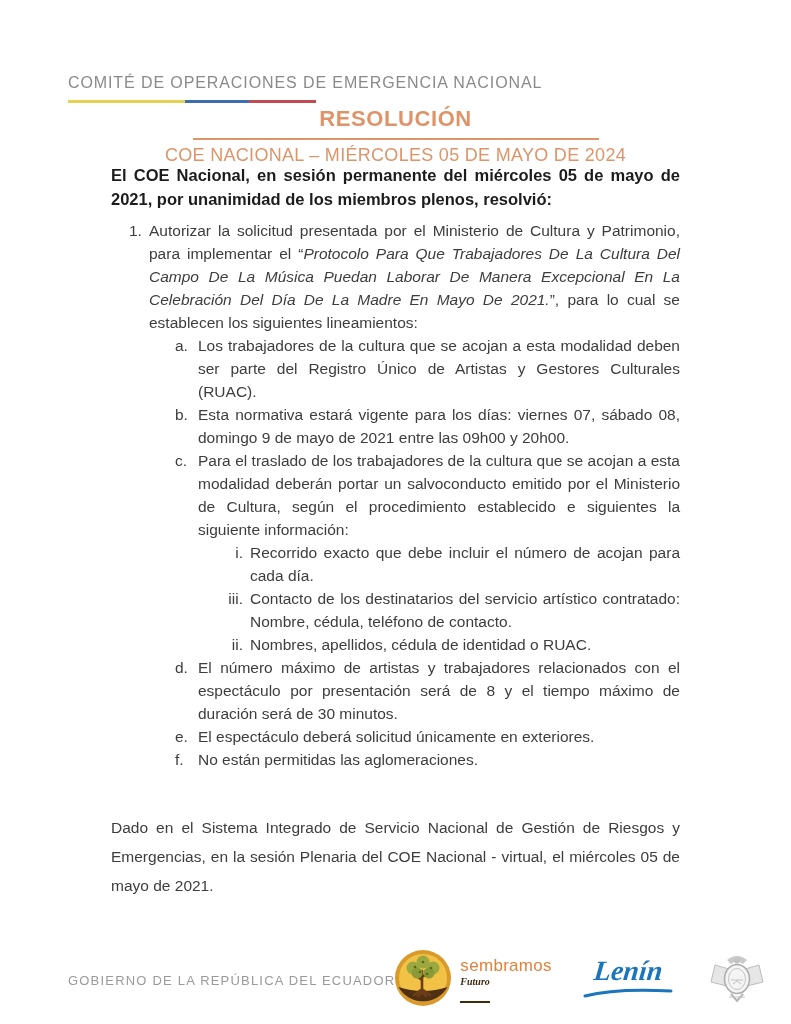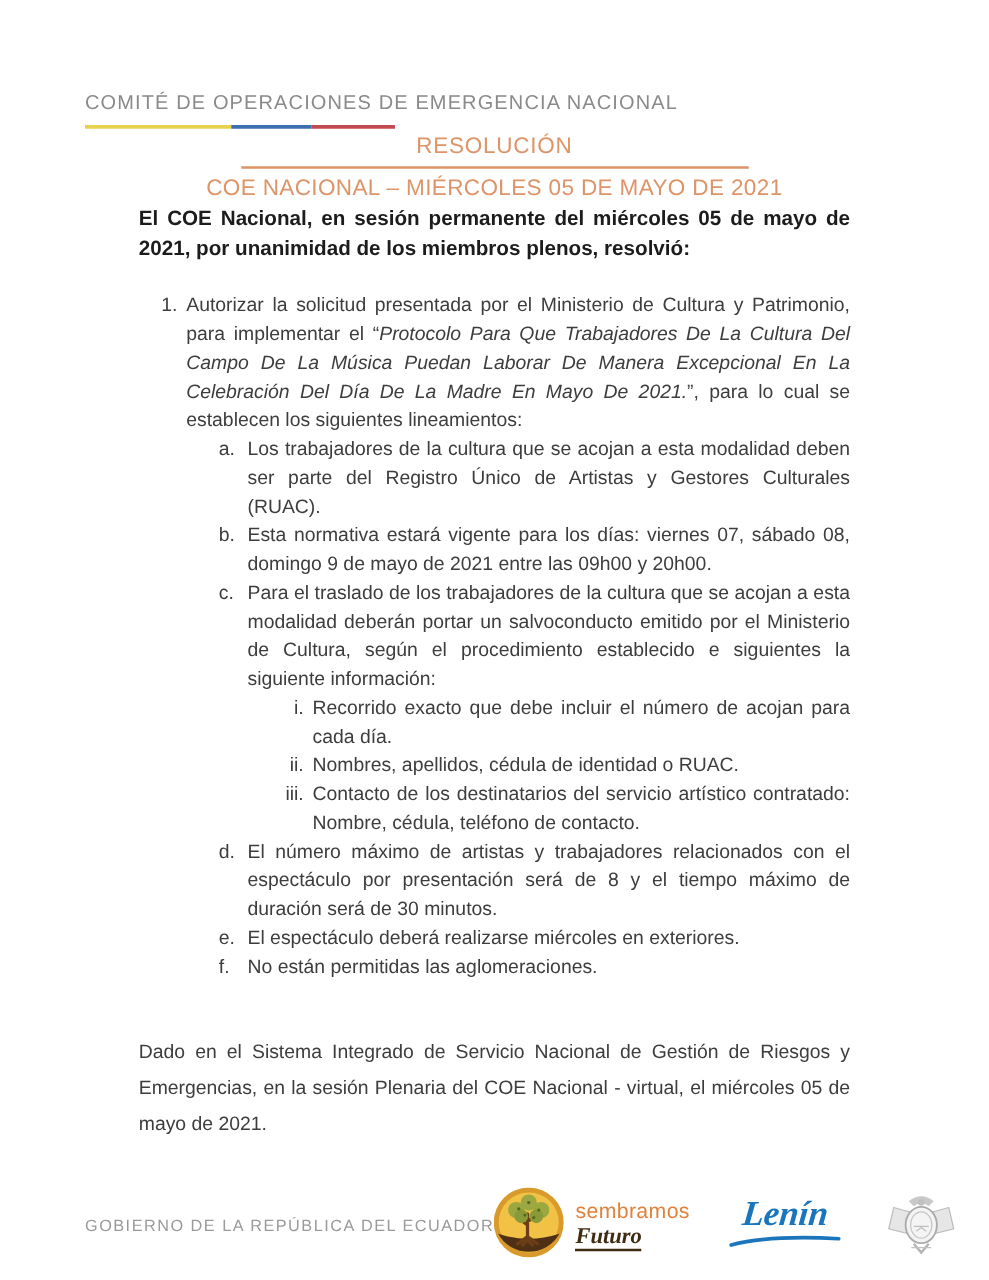--- a/index.html
+++ b/index.html
@@ -21,28 +21,28 @@
   .flag-line { margin-top:8px; width:248px; height:3px; display:flex; }
   .flag-yellow { width:47%; background:#e6d24f; }
   .flag-blue   { width:26%; background:#3c6fb0; }
   .flag-red    { width:27%; background:#c14b50; }
 
   
   .title-block {
     position:absolute; top:106px; left:0; width:100%;
     text-align:center; color:#dd9468;
   }
-  .title-main { font-size:18px; letter-spacing:0.6px; }
+  .title-main { font-size:22px; letter-spacing:0.6px;font-weight:bold; }
   .title-underline { width:406px; height:2px; background:#dd9468; margin:6px auto 5px auto; }
   .title-sub { font-size:18px; letter-spacing:0.3px; }
 
   
   .content { position:absolute; top:163px; left:111px; width:569px; }
   .intro {
-    margin:0 0 22px 0;
+    margin:0 0 8px 0;
     font-weight:bold; color:#1c1c1c;
     font-size:16.5px; line-height:24px; text-align:justify;
   }
   .body-text { font-size:15.5px; line-height:23px; text-align:justify; }
 
   .list1 { margin-left:18px; }
   .row { display:flex; align-items:flex-start; }
   .marker1 { flex:none; width:20px; }
   .col { flex:1; min-width:0; }
 
@@ -62,22 +62,22 @@
     display:flex; align-items:center; justify-content:flex-start;
   }
   .gov-label { font-size:13px; letter-spacing:1.2px; color:#9a9a9a; white-space:nowrap; }
   .logos { display:flex; align-items:center; gap:30px; }
 
   .sembramos { display:flex; align-items:center; gap:9px; }
   .sembramos-text { display:flex; flex-direction:column; line-height:1.05; }
   .sembramos-line1 { color:#e0823c; font-size:17px; letter-spacing:0.3px; }
   .sembramos-line2 {
     font-family:"Liberation Serif", serif; font-style:italic; font-weight:bold;
-    color:#3f2a12; font-size:18px; border-bottom:2px solid #3f2a12;
-    padding-bottom:1px; margin-top:2px; align-self:flex-start;
+    color:#3f2a12; font-size:10px; border-bottom:2px solid #3f2a12;
+    padding-bottom:14px; margin-top:2px; align-self:flex-start;
   }
 
   .lenin { display:flex; flex-direction:column; align-items:center; }
   .lenin-text {
     font-family:"Liberation Serif", serif; font-style:italic; font-weight:bold;
     color:#1b75bc; font-size:28px; line-height:1; transform:skewX(-6deg);
   }
 
   .coat-of-arms { width:66px; height:56px; }
 </style>
@@ -91,21 +91,21 @@
     <div class="flag-line">
       <span class="flag-yellow"></span>
       <span class="flag-blue"></span>
       <span class="flag-red"></span>
     </div>
   </header>
 
   <section class="title-block">
     <div class="title-main">RESOLUCIÓN</div>
     <div class="title-underline"></div>
-    <div class="title-sub">COE NACIONAL – MIÉRCOLES 05 DE MAYO DE 2021</div>
+    <div class="title-sub">COE NACIONAL – MIÉRCOLES 05 DE MAYO DE 2024</div>
   </section>
 
   <main class="content">
 
     <p class="intro">El COE Nacional, en sesión permanente del miércoles 05 de mayo de 2021, por unanimidad de los miembros plenos, resolvió:</p>
 
     <div class="list1">
       <div class="row">
         <span class="marker1 body-text">1.</span>
         <div class="col">
@@ -126,39 +126,39 @@
             <div class="row">
               <span class="marker2 body-text">c.</span>
               <div class="col">
                 <div class="body-text">Para el traslado de los trabajadores de la cultura que se acojan a esta modalidad deberán portar un salvoconducto emitido por el Ministerio de Cultura, según el procedimiento establecido e siguientes la siguiente información:</div>
                 <div class="list3">
                   <div class="row">
                     <span class="marker3 body-text">i.</span>
                     <div class="col body-text">Recorrido exacto que debe incluir el número de acojan para cada día.</div>
                   </div>
                   <div class="row">
+                    <span class="marker3 body-text">iii.</span>
+                    <div class="col body-text">Contacto de los destinatarios del servicio artístico contratado: Nombre, cédula, teléfono de contacto.</div>
+                  </div>
+                  <div class="row">
                     <span class="marker3 body-text">ii.</span>
                     <div class="col body-text">Nombres, apellidos, cédula de identidad o RUAC.</div>
                   </div>
-                  <div class="row">
-                    <span class="marker3 body-text">iii.</span>
-                    <div class="col body-text">Contacto de los destinatarios del servicio artístico contratado: Nombre, cédula, teléfono de contacto.</div>
-                  </div>
                 </div>
               </div>
             </div>
 
             <div class="row">
               <span class="marker2 body-text">d.</span>
               <div class="col body-text">El número máximo de artistas y trabajadores relacionados con el espectáculo por presentación será de 8 y el tiempo máximo de duración será de 30 minutos.</div>
             </div>
 
             <div class="row">
               <span class="marker2 body-text">e.</span>
-              <div class="col body-text">El espectáculo deberá realizarse miércoles en exteriores.</div>
+              <div class="col body-text">El espectáculo deberá solicitud únicamente en exteriores.</div>
             </div>
 
             <div class="row">
               <span class="marker2 body-text">f.</span>
               <div class="col body-text">No están permitidas las aglomeraciones.</div>
             </div>
 
           </div>
         </div>
       </div>

